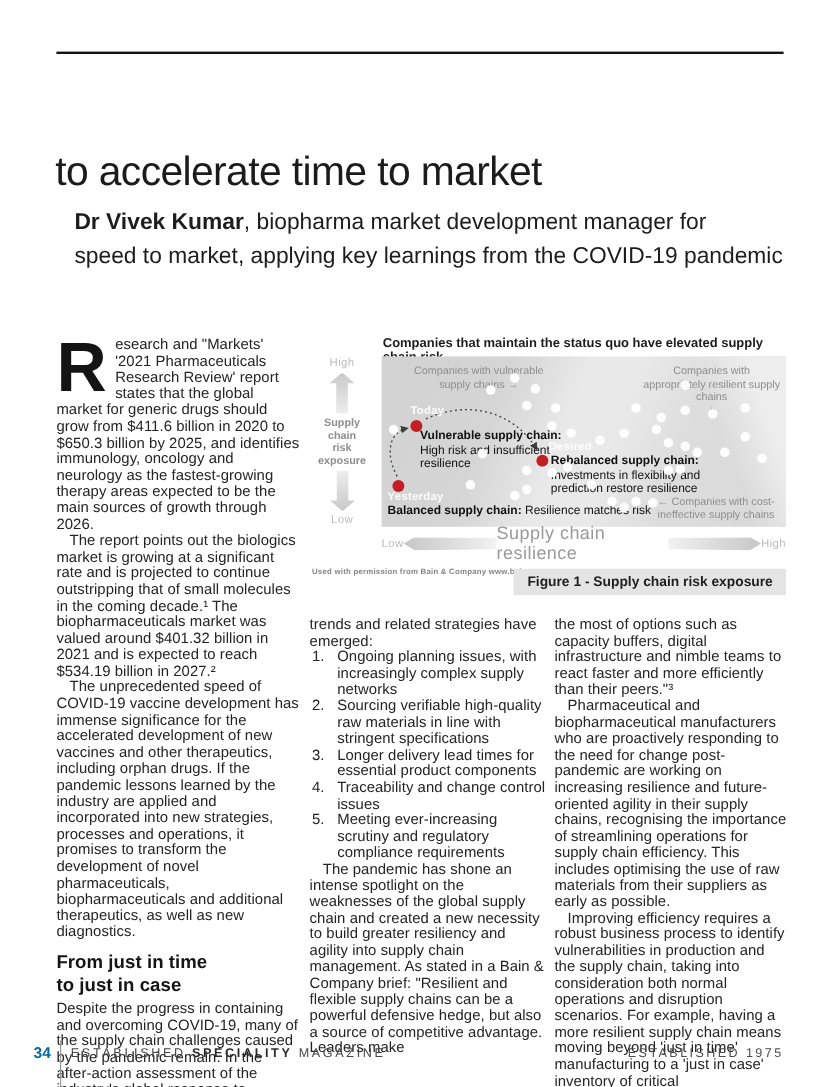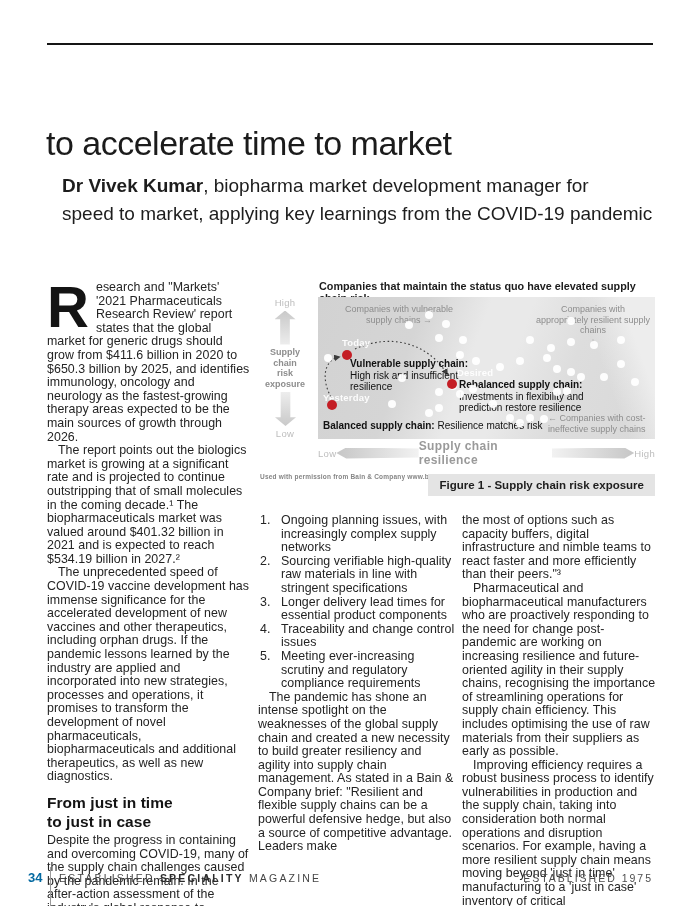--- a/index.html
+++ b/index.html
@@ -42,21 +42,21 @@
   .wdot { position:absolute; width:8px; height:8px; border-radius:50%; background:rgba(255,255,255,0.94); transform:translate(-50%,-50%); }
   .rdot { position:absolute; width:10px; height:10px; border-radius:50%; background:var(--red,#c41e25); transform:translate(-50%,-50%); }
   .panel svg { position:absolute; left:0; top:0; }
   .ann { position:absolute; font-size:9px; line-height:10.5px; color:#8d8d8d; }
   .ann.center { text-align:center; }
   .callout { position:absolute; font-size:10px; line-height:11.5px; color:#111; }
   .callout b { font-weight:700; }
   .state-label { position:absolute; font-size:9.5px; font-weight:700; color:rgba(255,255,255,0.92); letter-spacing:0.2px; }
   .gray-arrow-glyph { color:#9a9a9a; }
   .xaxis { position:absolute; left:60px; top:169px; width:337px; height:14px; display:flex; align-items:center; justify-content:space-between; }
-  .xaxis-label { font-size:12px; font-weight:700; color:#9a9a9a; letter-spacing:0.4px; }
+  .xaxis-label { font-size:15px; font-weight:400; color:#9a9a9a; letter-spacing:0.4px; }
   .harrow { height:11px; width:88px; }
   .harrow.left { background:linear-gradient(to right,#c6c6c6,#f2f2f2); clip-path:polygon(0 50%,12% 0,100% 8%,100% 92%,12% 100%); }
   .harrow.right { background:linear-gradient(to left,#c6c6c6,#f2f2f2); clip-path:polygon(100% 50%,88% 0,0 8%,0 92%,88% 100%); }
   .attribution { position:absolute; left:2px; top:196px; font-size:6.5px; font-weight:700; color:#858585; letter-spacing:0.2px; }
   .caption-box { position:absolute; right:0; top:197px; background:#e4e4e4; padding:5px 11px 5px 11px; font-size:11.5px; font-weight:700; color:#1e1e1e; white-space:nowrap; }
   
   .footer-num { position:absolute; left:28px; top:870px; font-size:13px; font-weight:700; color:#0369a1; }
   .footer-div { position:absolute; left:50px; top:867px; width:1px; height:39px; background:#9a9a9a; }
   .footer-mag { position:absolute; left:59px; top:872px; font-size:10.5px; letter-spacing:2.2px; color:#454545; white-space:nowrap; }
   .footer-mag b { font-weight:700; color:#2b2b2b; }
@@ -81,20 +81,21 @@
     <p class="ind">The report points out the biologics market is growing at a significant rate and is projected to continue outstripping that of small molecules in the coming decade.¹ The biopharmaceuticals market was valued around $401.32 billion in 2021 and is expected to reach $534.19 billion in 2027.²</p>
     <p class="ind">The unprecedented speed of COVID-19 vaccine development has immense significance for the accelerated development of new vaccines and other therapeutics, including orphan drugs. If the pandemic lessons learned by the industry are applied and incorporated into new strategies, processes and operations, it promises to transform the development of novel pharmaceuticals, biopharmaceuticals and additional therapeutics, as well as new diagnostics.</p>
     <h3 class="sec-head">
       <div>From just in time</div>
       <div>to just in case</div>
     </h3>
     <p>Despite the progress in containing and overcoming COVID-19, many of the supply chain challenges caused by the pandemic remain. In the after-action assessment of the industry's global response to COVID-19, five</p>
   </div>
 
   <div class="col col2">
+    <p>trends and related strategies have emerged:</p>
     <ol class="numlist">
       <li>Ongoing planning issues, with increasingly complex supply networks</li>
       <li>Sourcing verifiable high-quality raw materials in line with stringent specifications</li>
       <li>Longer delivery lead times for essential product components</li>
       <li>Traceability and change control issues</li>
       <li>Meeting ever-increasing scrutiny and regulatory compliance requirements</li>
     </ol>
     <p class="ind">The pandemic has shone an intense spotlight on the weaknesses of the global supply chain and created a new necessity to build greater resiliency and agility into supply chain management. As stated in a Bain &amp; Company brief: "Resilient and flexible supply chains can be a powerful defensive hedge, but also a source of competitive advantage. Leaders make</p>
   </div>
 
@@ -142,21 +143,21 @@
       <div class="state-label" style="left:24px; top:40px;">Today</div>
       <div class="callout" style="left:32px; top:61px; width:122px;">
         <b>Vulnerable supply chain:</b><span> High risk and insufficient resilience</span>
       </div>
 
       <div class="state-label" style="left:139px; top:70px;">Desired</div>
       <div class="callout" style="left:141px; top:82px; width:142px;">
         <b>Rebalanced supply chain:</b><span> Investments in flexibility and prediction restore resilience</span>
       </div>
 
-      <div class="state-label" style="left:5px; top:95px;text-align:center;">Yesterday</div>
+      <div class="state-label" style="left:5px; top:112px;text-align:center;">Yesterday</div>
       <div class="callout" style="left:5px; top:123px; width:270px;">
         <b>Balanced supply chain:</b><span> Resilience matches risk</span>
       </div>
 
       <div class="ann" style="right:5px; bottom:5px; width:102px;">
         <span class="gray-arrow-glyph">←</span>
         <span>Companies with cost-ineffective supply chains</span>
       </div>
     <div class="wdot" style="left: 33%; top: 13%;"></div>
         <div class="wdot" style="left: 38%; top: 19%;"></div>

